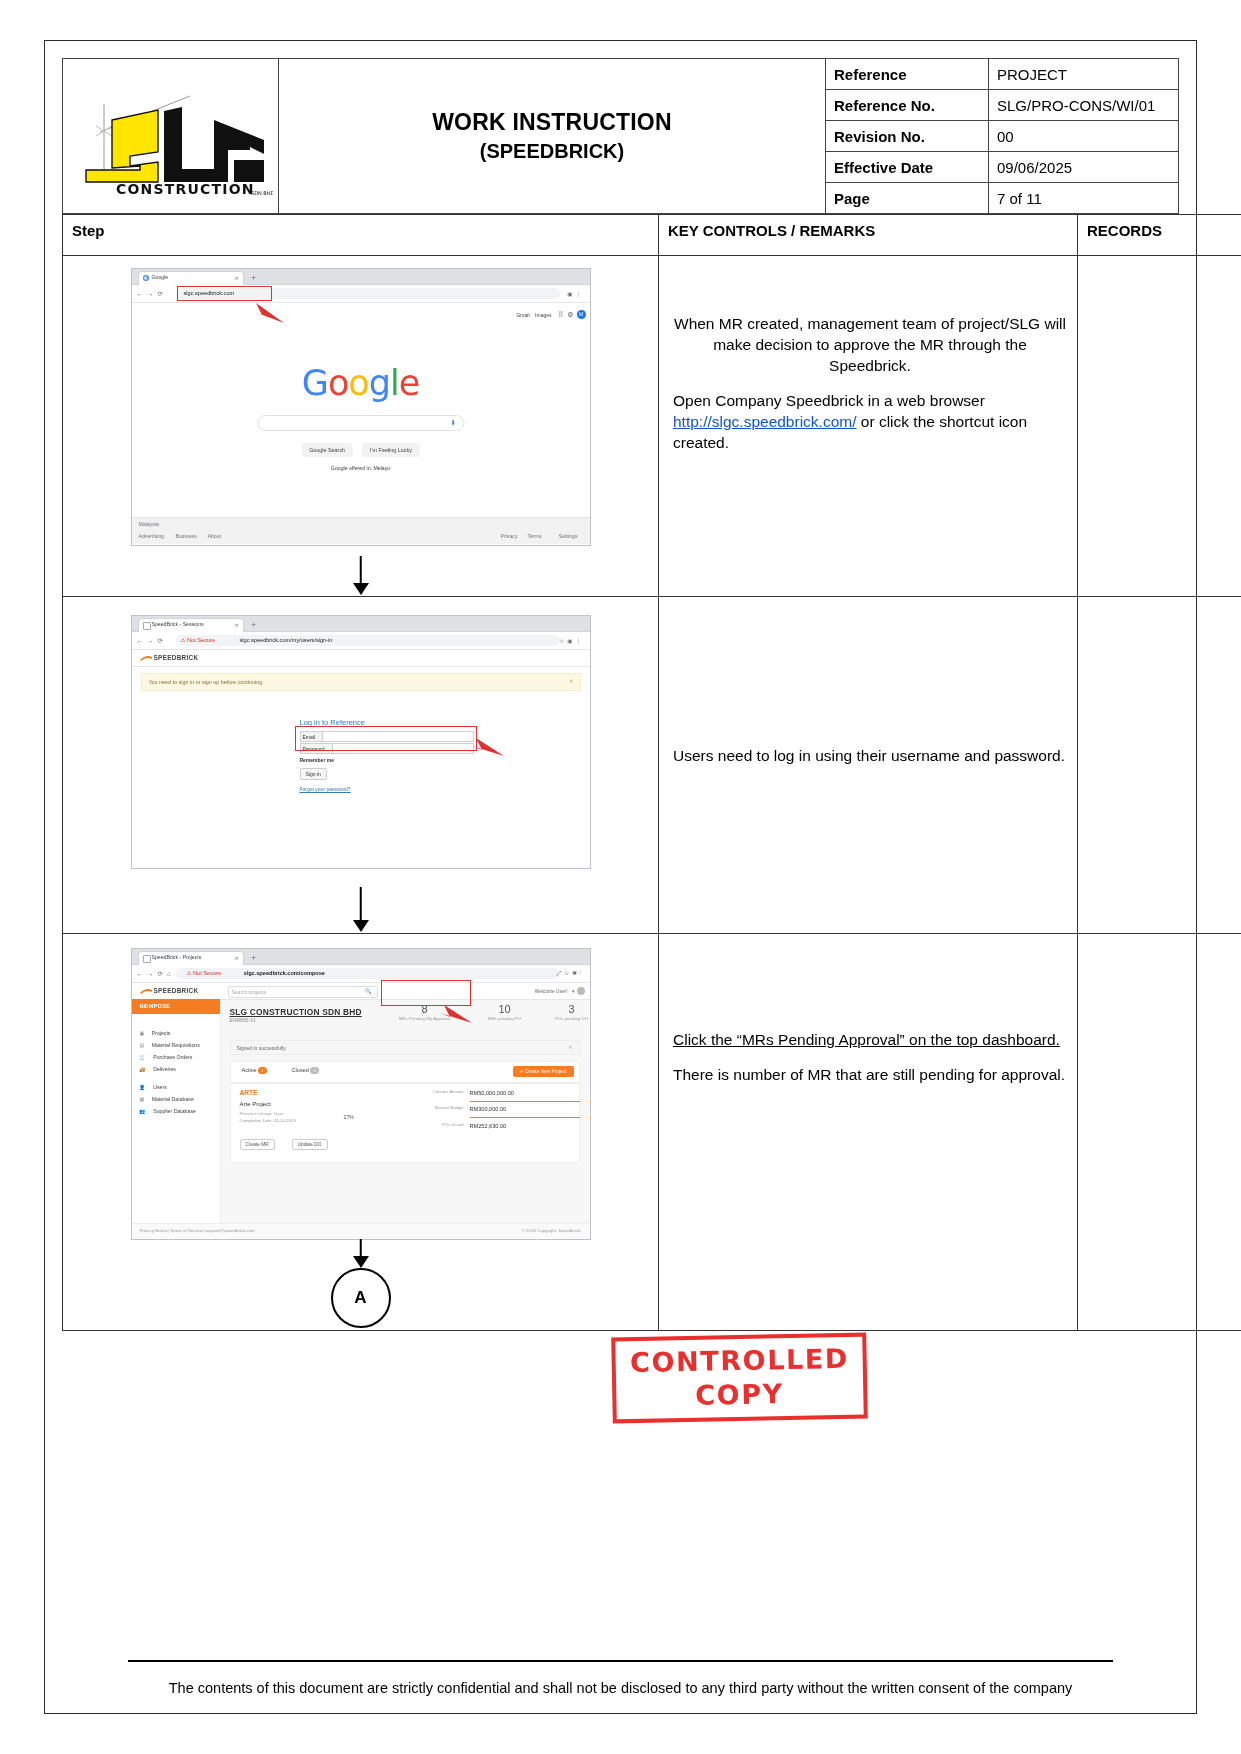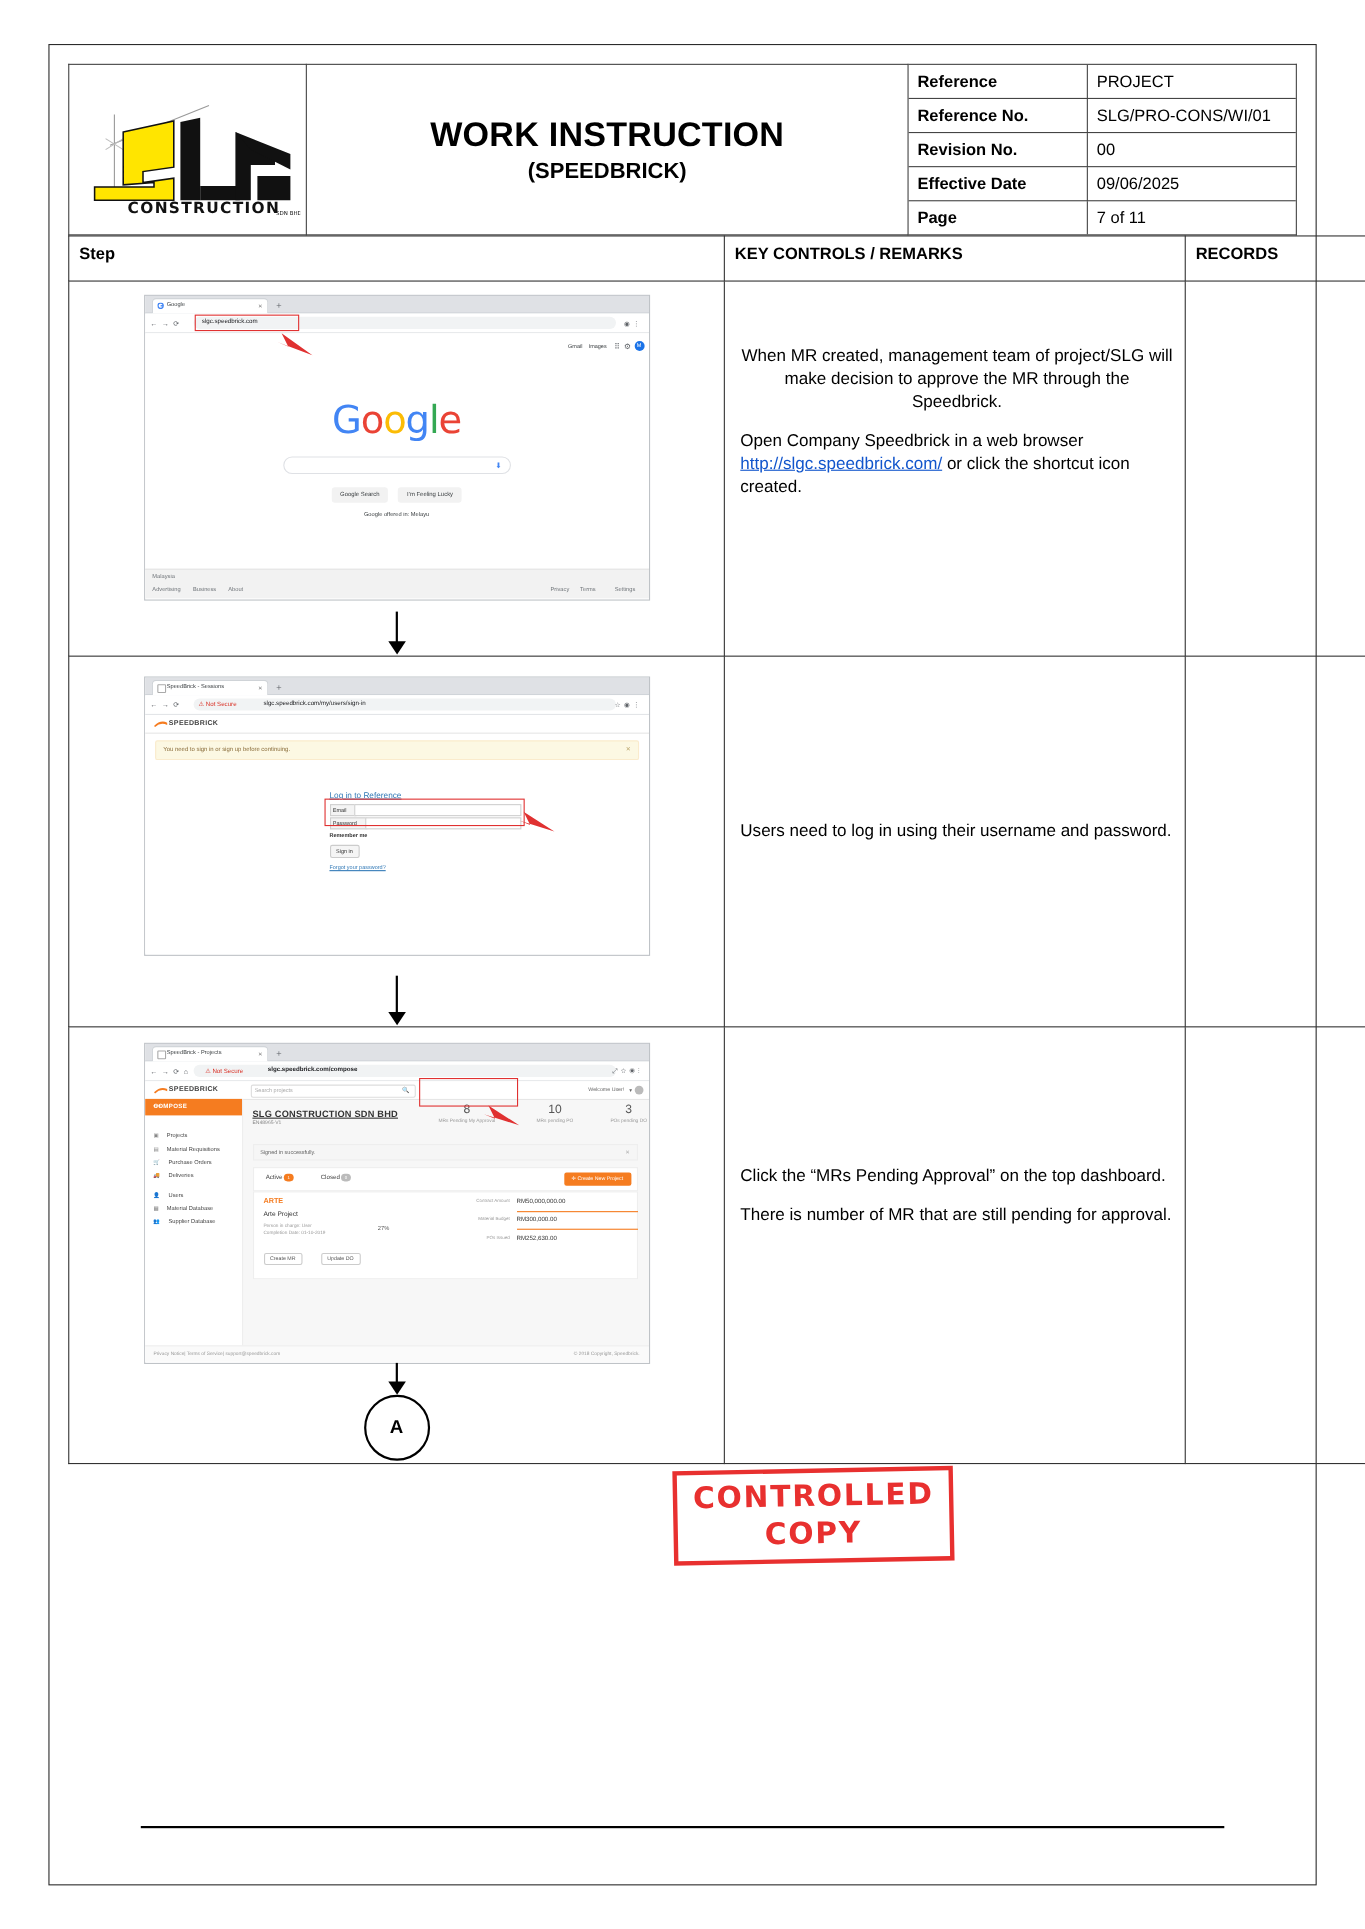--- a/index.html
+++ b/index.html
@@ -6,21 +6,21 @@
   body{width:1241px;height:1754px;font-family:"Liberation Sans",sans-serif;color:#000;}
   .page{position:relative;width:1241px;height:1754px;box-sizing:border-box;padding:40px 44px;}
   .page-border{position:absolute;left:44px;top:40px;right:44px;bottom:40px;border:1.5px solid #2b2b2b;}
   .inner{position:relative;padding:18px 18px 0 18px;}
 
   
   table.hdr{width:100%;border-collapse:collapse;table-layout:fixed;}
   table.hdr td{border:1.2px solid #444;vertical-align:middle;}
   .logo-cell{width:215px;height:130px;padding:0;text-align:center;}
   .title-cell{text-align:center;padding:4px 6px;}
-  .title-main{font-size:31px;font-weight:bold;letter-spacing:.2px;}
+  .title-main{font-size:23px;font-weight:bold;letter-spacing:.2px;}
   .title-sub{font-size:20px;font-weight:bold;margin-top:4px;}
   .meta-cell{width:352px;padding:0;}
   table.meta{width:100%;border-collapse:collapse;table-layout:fixed;}
   table.meta td{border:1.2px solid #444;font-size:15px;padding:4px 8px;height:22px;}
   table.meta td.k{width:146px;font-weight:bold;}
   table.meta tr:first-child td{border-top:none;}
   table.meta tr:last-child td{border-bottom:none;}
   table.meta td:first-child{border-left:none;}
   table.meta td:last-child{border-right:none;}
 
@@ -456,30 +456,31 @@
             <div class="redbox" style="left:249px;top:31px;width:90px;height:26px;"></div>
             <svg class="redarrow" style="left:300px;top:52px;" width="44" height="26" viewBox="0 0 44 26">
               <path d="M40 22 L12 4 L18 16 L8 12 Z" fill="#e03131"></path>
             </svg>
           </div>
           <div class="conn" style="top:305px;height:24px;"></div>
           <div class="conn-head" style="top:322px;"></div>
           <div class="circA" style="top:334px;">A</div>
         </td>
         <td class="key">
-          <p style="margin-top:112px;">Click the “MRs Pending Approval” on the top dashboard.</p>
+          <p style="margin-top:82px;text-decoration:underline;">Click the “MRs Pending Approval” on the top dashboard.</p>
           <p>There is number of MR that are still pending for approval.</p>
         </td>
         <td class="rec"></td>
       </tr>
     </tbody>
       </table>
 
   </div>
 
   <div class="stamp">
     <div class="bx"></div>
     <div class="t1">CONTROLLED</div>
     <div class="t2">COPY</div>
   </div>
 
   <div class="footrule"></div>
+  <div class="foottext">The contents of this document are strictly confidential and shall not be disclosed to any third party without the written consent of the company</div>
 </div>
 
 </body></html>

